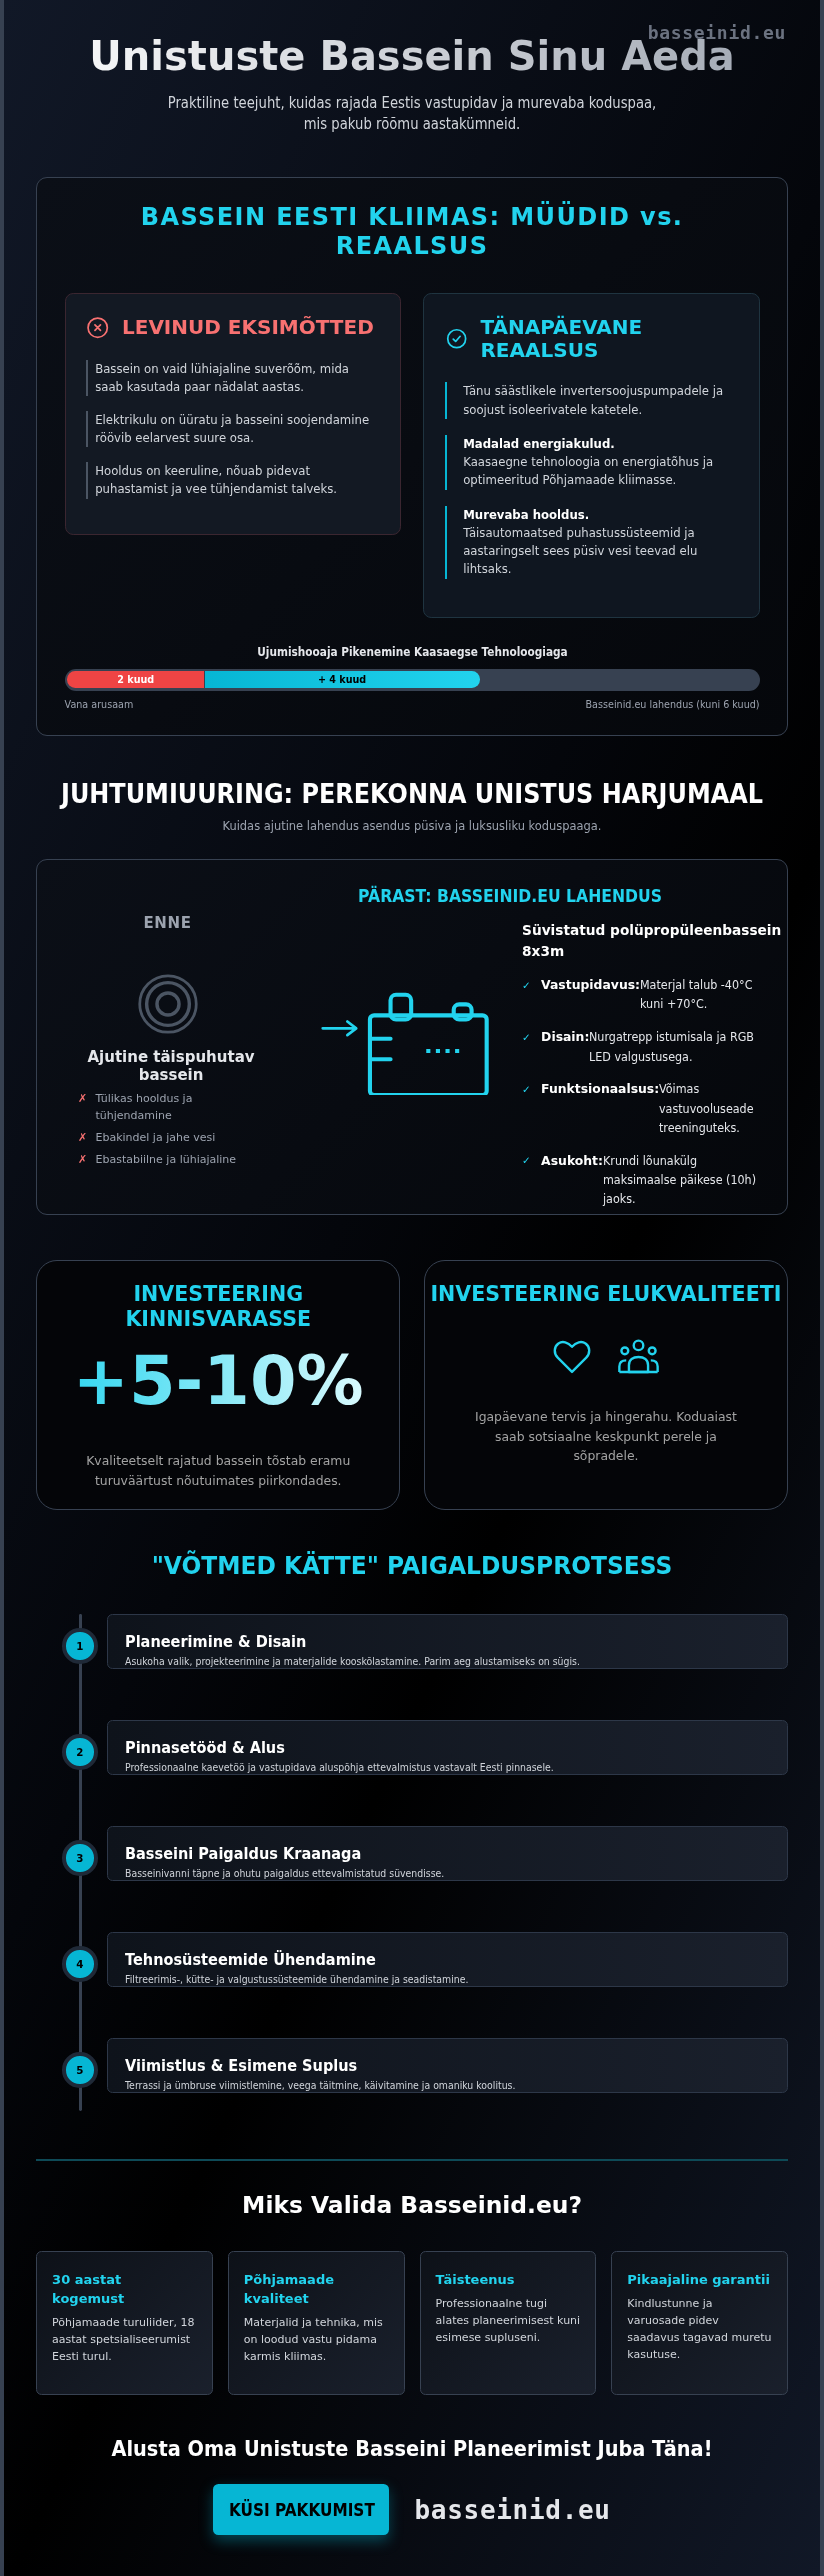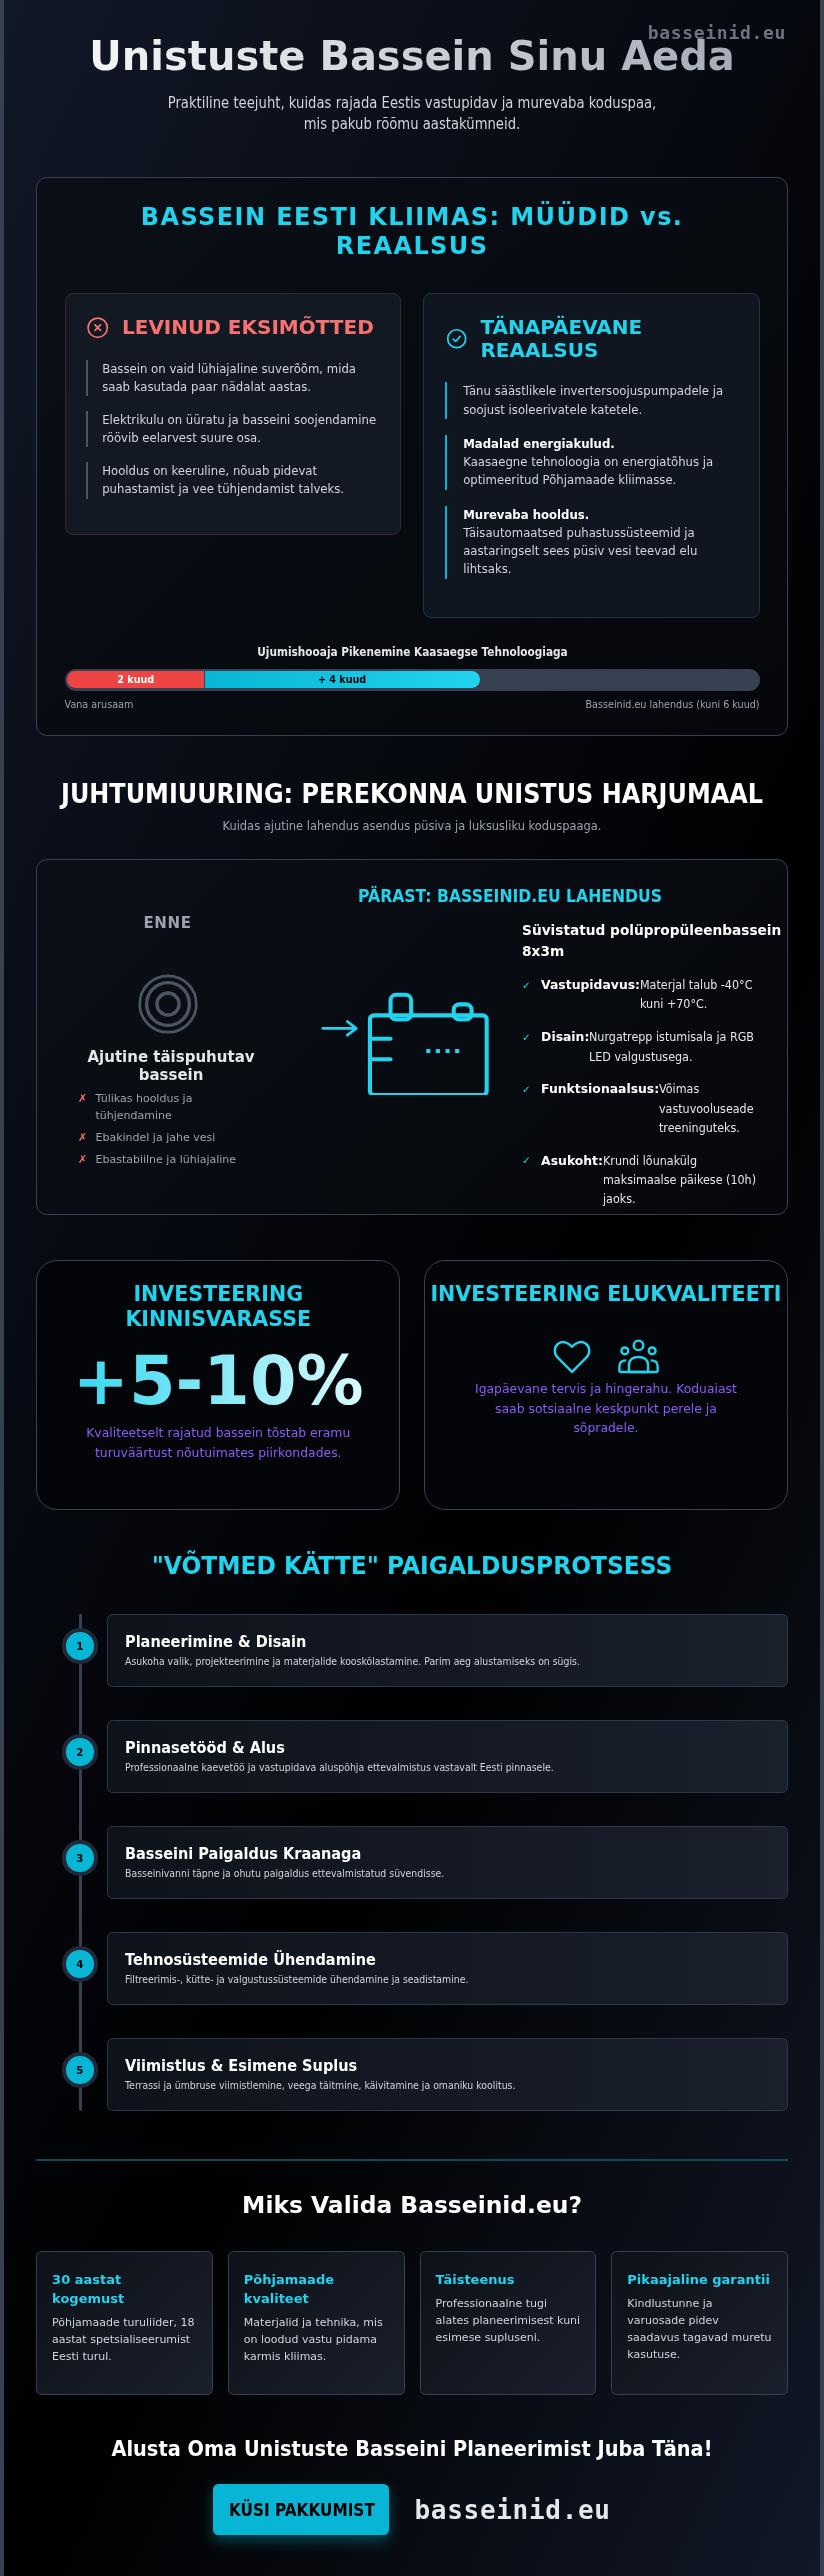--- a/index.html
+++ b/index.html
@@ -37,21 +37,21 @@
   }
   .cols { display: flex; gap: 22px; margin-top: 32px; align-items: flex-start; }
   .col { flex: 1; border-radius: 8.2px; padding: 22px 20.6px; background: #131923; }
   .col.bad { border: 0.7px solid #3b2630; height: 242px; }
   .col.good { border: 0.7px solid #1f3440; background: #0f1620; }
   .col-head { display: flex; align-items: center; gap: 12.4px; margin-bottom: 20.6px; }
   .col-head svg { flex: none; }
   .col-head h3 { font-size: 20px; font-weight: bold; line-height: 1.15; }
   .bad h3 { color: #f87171; }
   .good h3 { color: #22d3ee; }
-  .item { border-left: 2.1px solid #4b5563; padding-left: 14px; margin-bottom: 15px; font-size: 11.7px; line-height: 1.55; color: #d1d5db; }
+  .item { border-left: 2.1px solid #4b5563; padding-left: 7px; margin-bottom: 15px; font-size: 11.7px; line-height: 1.55; color: #d1d5db; }
   .good .item { border-left: 2.7px solid #06b6d4; padding-left: 16.5px; margin-bottom: 16.5px; }
   .item b { color: #ffffff; display: block; }
 
   .season { margin-top: 26px; text-align: center; }
   .season-title { font-size: 12.4px; font-weight: bold; color: #e5e7eb; transform: scaleX(0.85); }
   .bar { margin-top: 9.6px; height: 22px; background: #374151; border-radius: 11px; position: relative; overflow: hidden; }
   .bar .seg { position: absolute; top: 2.7px; height: 16.5px; display: flex; align-items: center; justify-content: center; font-size: 9.6px; font-weight: bold; }
   .seg.old { left: 2.7px; width: 137px; background: #ef4444; color: #fff; border-radius: 8.2px 0 0 8.2px; }
   .seg.new { left: 140px; width: 275px; background: linear-gradient(90deg,#06b6d4,#22d3ee); color: #000; border-radius: 0 8.2px 8.2px 0; }
   .bar-labels { display: flex; justify-content: space-between; margin-top: 8.2px; font-size: 9.6px; color: #9ca3af; }
@@ -75,29 +75,29 @@
   .feat { display: flex; margin-top: 13.7px; font-size: 12.4px; line-height: 1.55; }
   .feat .ck { color: #22d3ee; width: 19px; flex: none; font-size: 10.3px; padding-top: 2.7px; }
   .feat b { color: #fff; white-space: nowrap; }
   .feat span.v { color: #e5e7eb; transform: scaleX(0.9); transform-origin: left; }
 
   .invest { display: flex; gap: 23.4px; margin: 45px 32px 0; }
   .inv { flex: 1; border: 0.7px solid #374151; border-radius: 21px; background: #040508; height: 250px; text-align: center; padding-top: 20.6px; }
   .inv h3 { color: #22d3ee; font-size: 20.6px; font-weight: bold; line-height: 1.2; }
   .big { font-size: 67px; font-weight: bold; margin-top: 9.6px; line-height: 1.2;
     background: linear-gradient(90deg,#22d3ee,#ecfeff); -webkit-background-clip: text; background-clip: text; color: transparent; }
-  .inv p { font-size: 12.4px; color: #8b5cf6; line-height: 1.6; padding: 0 41px; margin-top: 2px; }
+  .inv p { font-size: 12.4px; color: #a3a3a3; line-height: 1.6; padding: 0 41px; margin-top: 30px; }
   .icons { display: flex; justify-content: center; gap: 27.5px; margin-top: 32px; height: 38px; }
 
   .process h2 { text-align: center; margin-top: 40px; font-size: 25.4px; font-weight: bold; color: #22d3ee; transform: scaleX(0.92); }
   .timeline { position: relative; margin: 34px 32px 0; }
   .timeline .line { position: absolute; left: 43px; top: 0; bottom: 0; width: 2.7px; background: #374151; border-radius: 1.4px; }
   .step { position: relative; height: 73px; margin-bottom: 33px; }
   .step .num { position: absolute; left: 30px; top: 18px; width: 27.5px; height: 27.5px; border-radius: 50%; background: #06b6d4; border: 4.1px solid #1f2937; box-sizing: content-box; margin: -4.1px; display: flex; align-items: center; justify-content: center; color: #000; font-weight: bold; font-size: 10.3px; }
-  .step .card { position: absolute; left: 71px; right: 0; top: 0; height: 73px; border: 0.7px solid #2d3748; border-radius: 5.5px; background: linear-gradient(90deg,#0e131b,#1a202c); padding: 16.5px 16.5px; }
+  .step .card { position: absolute; left: 71px; right: 0; top: 0; height: 55px; border: 0.7px solid #2d3748; border-radius: 5.5px; background: linear-gradient(90deg,#0e131b,#1a202c); padding: 16.5px 16.5px; }
   .step h4 { font-size: 16.5px; font-weight: bold; color: #fff; transform: scaleX(0.88); transform-origin: left; }
   .step p { font-size: 11px; color: #d1d5db; margin-top: 4.1px; transform: scaleX(0.85); transform-origin: left; white-space: nowrap; }
 
   .divider { margin: 48px 32px 0; height: 1.4px; background: #0e4a57; }
   .why h2 { text-align: center; margin-top: 30px; font-size: 23.4px; font-weight: bold; color: #fff; }
   .why-grid { display: flex; gap: 15px; margin: 32px 32px 0; }
   .why-card { flex: 1; height: 144px; border: 0.7px solid #374151; border-radius: 5.5px; background: linear-gradient(135deg,#0d1118,#1a202c); padding: 19px 15px; }
   .why-card h4 { color: #22d3ee; font-size: 13px; font-weight: bold; line-height: 1.45; }
   .why-card p { color: #d1d5db; font-size: 11px; line-height: 1.55; margin-top: 5.5px; }
 

